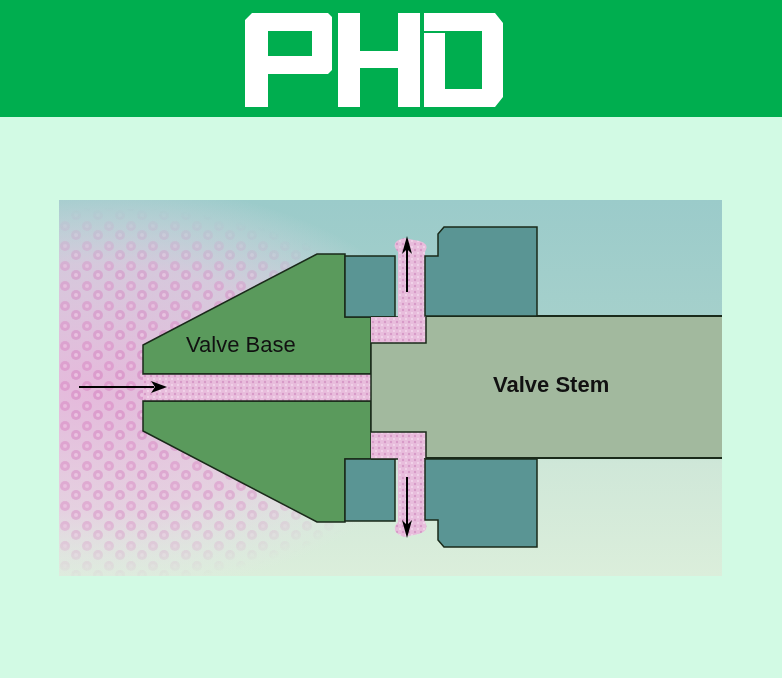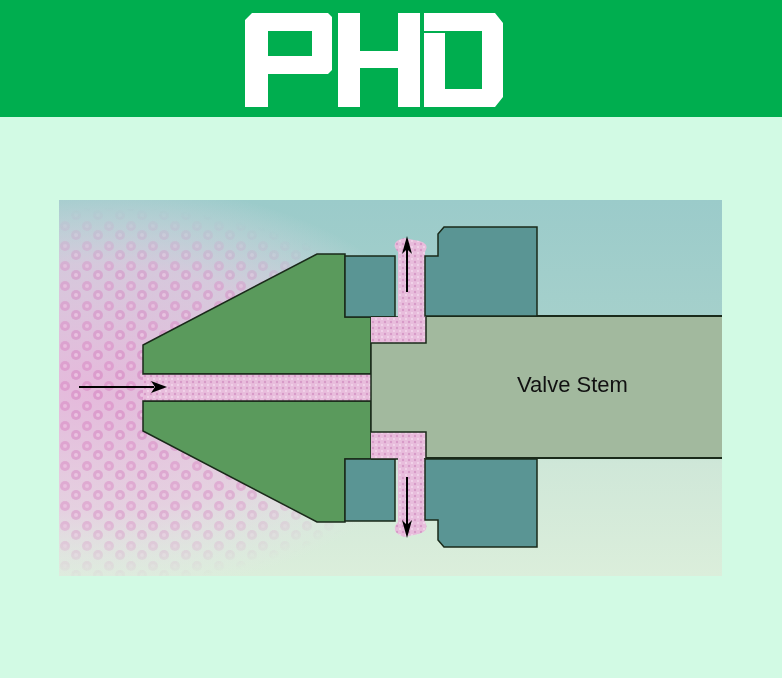--- a/index.html
+++ b/index.html
@@ -17,21 +17,21 @@
     .diagram-frame {
       position: absolute; left: 59px; top: 200px; width: 663px; height: 376px;
       overflow: hidden;
     }
     .diagram-frame svg { display: block; }
     .label {
       position: absolute; color: #111; font-size: 22px;
       font-family: "Liberation Sans", sans-serif; white-space: nowrap;
     }
     .label-base { left: 127px; top: 132px; }
-    .label-stem { left: 458px; top: 172px; }
+    .label-stem { left: 434px; top: 172px; font-weight: bold; }
   </style>
 </head>
 <body>
 
 <div class="header">
   <svg class="logo" width="782" height="117" viewBox="0 0 782 117">
     <title>PHD</title>
 
     <path d="M252 13 L328 13 L332 17 L332 70 L328 74 L268 74 L268 107 L245 107 L245 20 Z M268 31 L268 56 L312 56 L312 31 Z" fill="#ffffff" fill-rule="evenodd"></path>
 
@@ -118,14 +118,15 @@
     <g>
       <line x1="348" y1="92" x2="348" y2="46" stroke="#000" stroke-width="2"></line>
       <polygon points="348,36 343,54 348,49 353,54" fill="#000"></polygon>
     </g>
     <g>
       <line x1="348" y1="277" x2="348" y2="327" stroke="#000" stroke-width="2"></line>
       <polygon points="348,338 343,320 348,325 353,320" fill="#000"></polygon>
     </g>
   </svg>
 
+  <div class="label label-base">Valve Base</div>
   <div class="label label-stem">Valve Stem</div>
 </div>
 
 </body></html>

